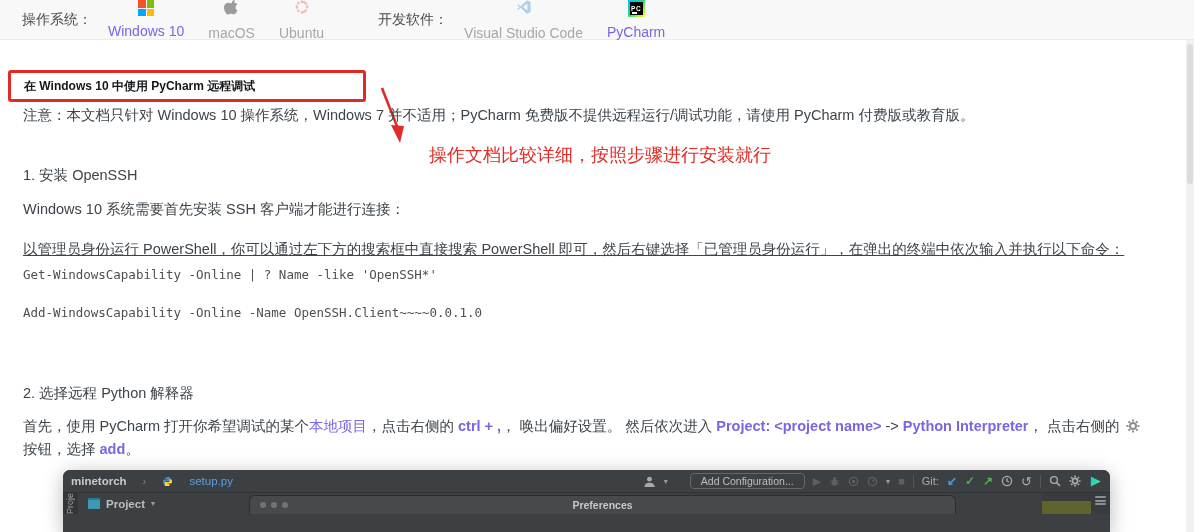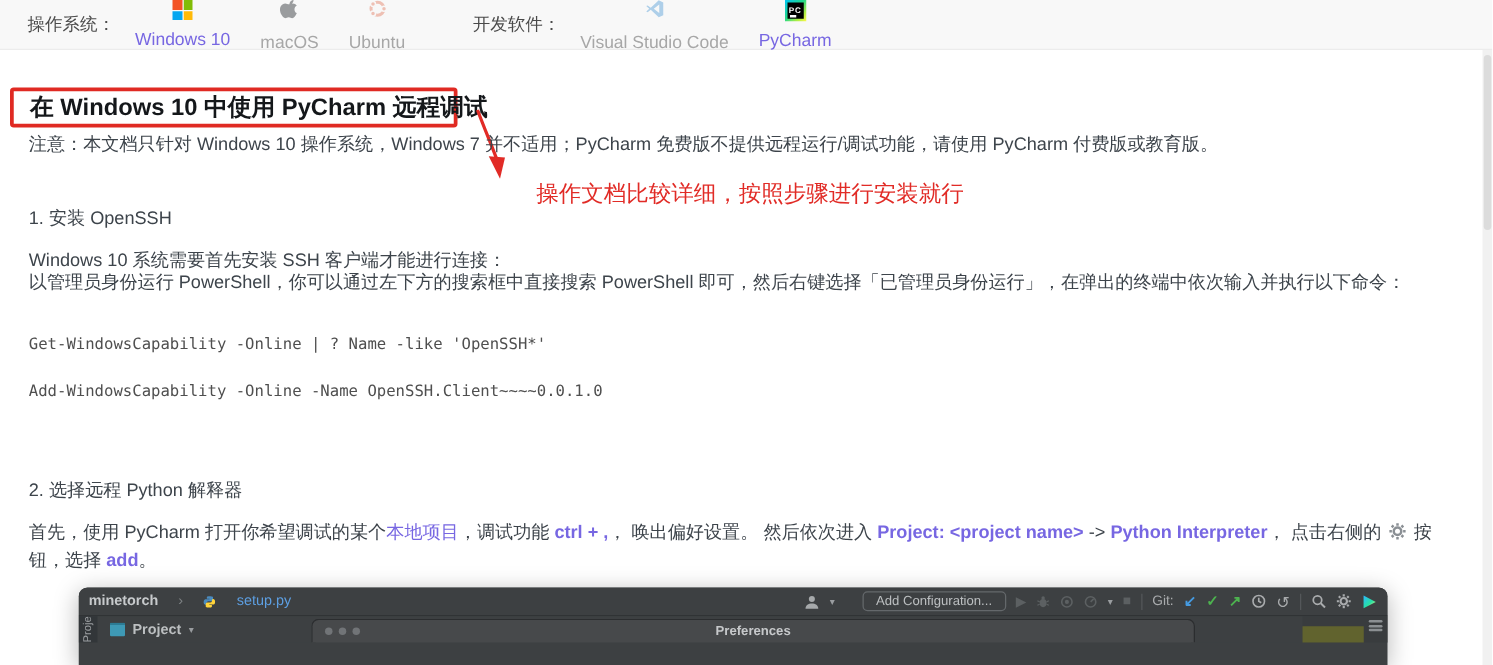--- a/index.html
+++ b/index.html
@@ -20,26 +20,26 @@
   .win-logo .w1{background:#f35325;} .win-logo .w2{background:#81bc06;}
   .win-logo .w3{background:#05a6f0;} .win-logo .w4{background:#ffba08;}
   .pc-logo { width:17px; height:17px; padding:2px; background:linear-gradient(135deg,#00c4f5 0%,#21d789 45%,#a8ed46 75%,#fcf84a 100%); }
   .pc-logo .pc-in { width:100%; height:100%; background:#000; color:#fff; font-size:6.5px; font-weight:bold;
                     display:flex; align-items:center; justify-content:center; letter-spacing:.5px; position:relative; }
   .pc-logo .pc-in:after { content:""; position:absolute; left:2px; bottom:1px; width:5px; height:1.5px; background:#fff; }
 
   
   .title-box { position:absolute; left:8px; top:70px; width:358px; height:32px; border:3px solid #e02a23;
                border-radius:3px; display:flex; align-items:center; }
-  .title-box h1 { font-size:19px; font-weight:bold; color:#14171a; padding-left:13px; white-space:nowrap; }
+  .title-box h1 { font-size:12px; font-weight:bold; color:#14171a; padding-left:13px; white-space:nowrap; }
   .note { position:absolute; left:23px; top:106px; width:1140px; font-size:14.5px; color:#3d444b; }
   .red-note { position:absolute; left:429px; top:143px; font-size:18px; color:#e12b26; }
   .red-arrow { position:absolute; left:372px; top:86px; }
   .para { position:absolute; left:23px; width:1128px; font-size:14.5px; color:#3d444b; line-height:22.5px; }
-  .s1h { top:164px; } .p1 { top:198px; } .p2 { top:215px; }
+  .s1h { top:164px; } .p1 { top:198px; } .p2 { top:238px;text-decoration:underline; }
   .codeline { position:absolute; left:23px; font-family:"DejaVu Sans Mono","Liberation Mono",monospace;
               font-size:12.5px; color:#4f4f4f; white-space:pre; }
   .code1 { top:267px; } .code2 { top:305px; }
   .s2h { top:382px; } .p3 { top:415px; }
   .lnk { color:#7767e2; text-decoration:none; cursor:pointer; }
   .kbd { color:#7767e2; font-weight:bold; }
   .inline-gear { vertical-align:-2px; margin:0 2px; }
 
   
   .shot { position:absolute; left:63px; top:470px; width:1047px; height:62px; border-radius:7px 7px 0 0;
@@ -162,21 +162,21 @@
 
   <p class="para s1h">1. 安装 OpenSSH</p>
   <p class="para p1">Windows 10 系统需要首先安装 SSH 客户端才能进行连接：</p>
   <p class="para p2">以管理员身份运行 PowerShell，你可以通过左下方的搜索框中直接搜索 PowerShell 即可，然后右键选择「已管理员身份运行」，在弹出的终端中依次输入并执行以下命令：</p>
   <pre class="codeline code1">Get-WindowsCapability -Online | ? Name -like 'OpenSSH*'</pre>
   <pre class="codeline code2">Add-WindowsCapability -Online -Name OpenSSH.Client~~~~0.0.1.0</pre>
 
   <p class="para s2h">2. 选择远程 Python 解释器</p>
 
   <p class="para p3">
-    <span>首先，使用 PyCharm 打开你希望调试的某个</span><a class="lnk">本地项目</a><span>，调试功能 </span><span class="kbd">ctrl + ,</span><span>， 唤出偏好设置。 然后依次进入 </span><span class="kbd">Project: &lt;project name&gt;</span><span> -&gt; </span><span class="kbd">Python Interpreter</span><span>， 点击右侧的 </span><svg class="inline-gear" width="14" height="14" viewBox="0 0 14 14">
+    <span>首先，使用 PyCharm 打开你希望调试的某个</span><a class="lnk">本地项目</a><span>，点击右侧的 </span><span class="kbd">ctrl + ,</span><span>， 唤出偏好设置。 然后依次进入 </span><span class="kbd">Project: &lt;project name&gt;</span><span> -&gt; </span><span class="kbd">Python Interpreter</span><span>， 点击右侧的 </span><svg class="inline-gear" width="14" height="14" viewBox="0 0 14 14">
         <circle cx="7" cy="7" r="3" fill="none" stroke="#8a8f94" stroke-width="2"></circle>
         <g stroke="#8a8f94" stroke-width="2">
           <line x1="7" y1="0.5" x2="7" y2="2.5"></line>
           <line x1="7" y1="11.5" x2="7" y2="13.5"></line>
           <line x1="0.5" y1="7" x2="2.5" y2="7"></line>
           <line x1="11.5" y1="7" x2="13.5" y2="7"></line>
           <line x1="2.4" y1="2.4" x2="3.8" y2="3.8"></line>
           <line x1="10.2" y1="10.2" x2="11.6" y2="11.6"></line>
           <line x1="2.4" y1="11.6" x2="3.8" y2="10.2"></line>
           <line x1="10.2" y1="3.8" x2="11.6" y2="2.4"></line>

